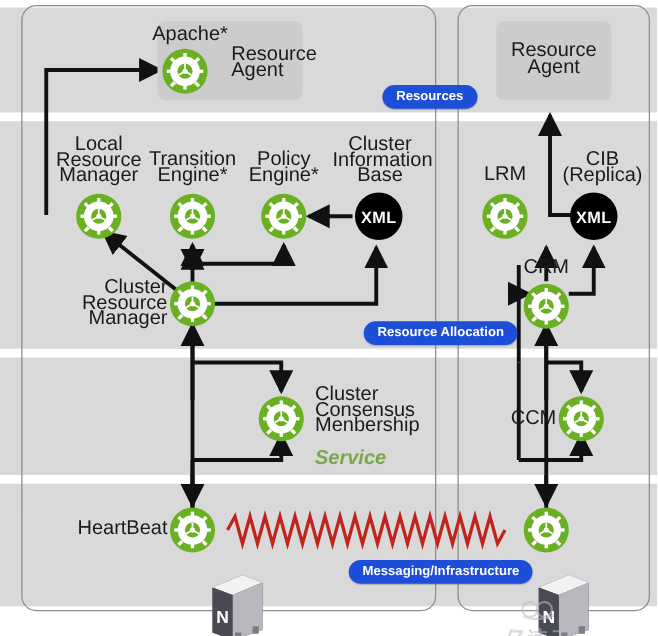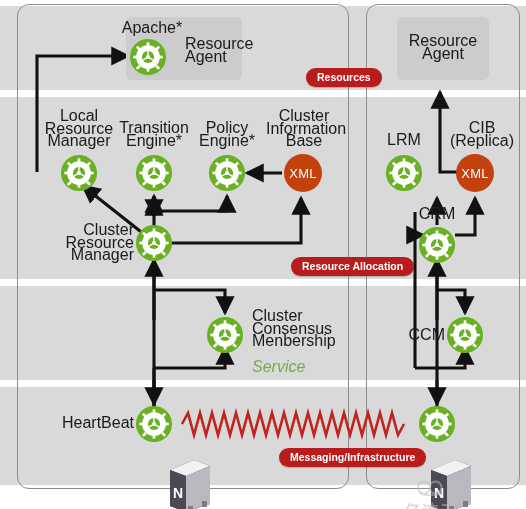--- a/index.html
+++ b/index.html
@@ -12,35 +12,35 @@
   
   .node-panel{position:absolute;border:1.4px solid #8c8c8c;border-radius:12px;
               background:transparent;pointer-events:none;}
 
   
   .gear{position:absolute;width:38px;height:38px;}
   .gear svg{display:block;width:38px;height:38px;}
 
   
   .xml{position:absolute;width:38px;height:38px;border-radius:50%;
-       background:#c2410c;color:#ffffff;font-size:13px;font-weight:normal;
+       background:#000000;color:#ffffff;font-size:13px;font-weight:bold;
        letter-spacing:.3px;display:flex;align-items:center;justify-content:center;
        font-family:"Liberation Sans",sans-serif;
        box-shadow:inset 0 0 0 0 #0f5f91;}
 
   
   .lbl{position:absolute;font-size:16px;line-height:12.5px;color:#1a1a1a;
        text-align:center;white-space:pre-line;font-family:"Liberation Sans",sans-serif;}
   .lbl.right{text-align:right;}
   .lbl.left{text-align:left;}
   .lbl .dc{color:#e8943a;font-style:italic;}
-  .lbl .svc{color:#79a84a;font-style:italic;}
-
-  
-  .pill{position:absolute;background:#b91c1c;color:#ffffff;border-radius:11px;
+  .lbl .svc{color:#79a84a;font-style:italic;font-weight:bold;}
+
+  
+  .pill{position:absolute;background:#1d4ed8;color:#ffffff;border-radius:11px;
         font-size:10.5px;font-weight:bold;padding:3px 11px 4px 11px;
         white-space:nowrap;font-family:"Liberation Sans",sans-serif;
         box-shadow:0 1px 1px rgba(0,0,0,.2);}
 
   
   .ra-box{position:absolute;background:#cccccc;border-radius:6px;}
 
   
   #wires{position:absolute;left:0;top:0;width:526px;height:509px;pointer-events:none;}
 

